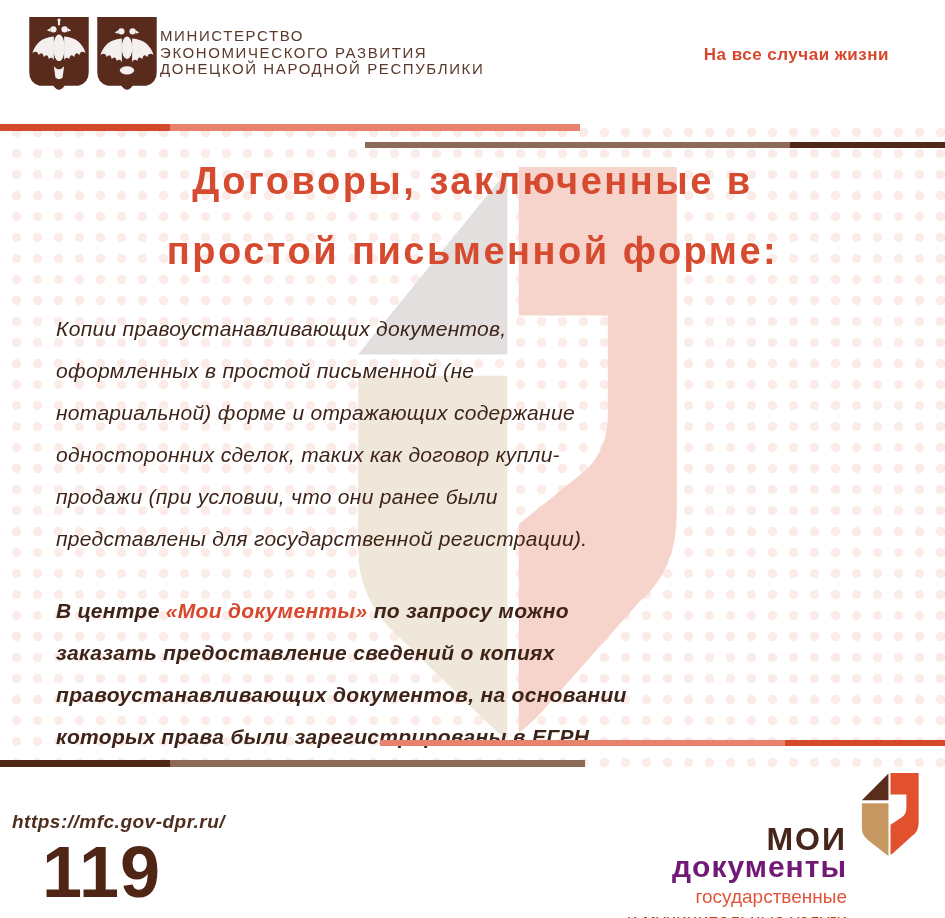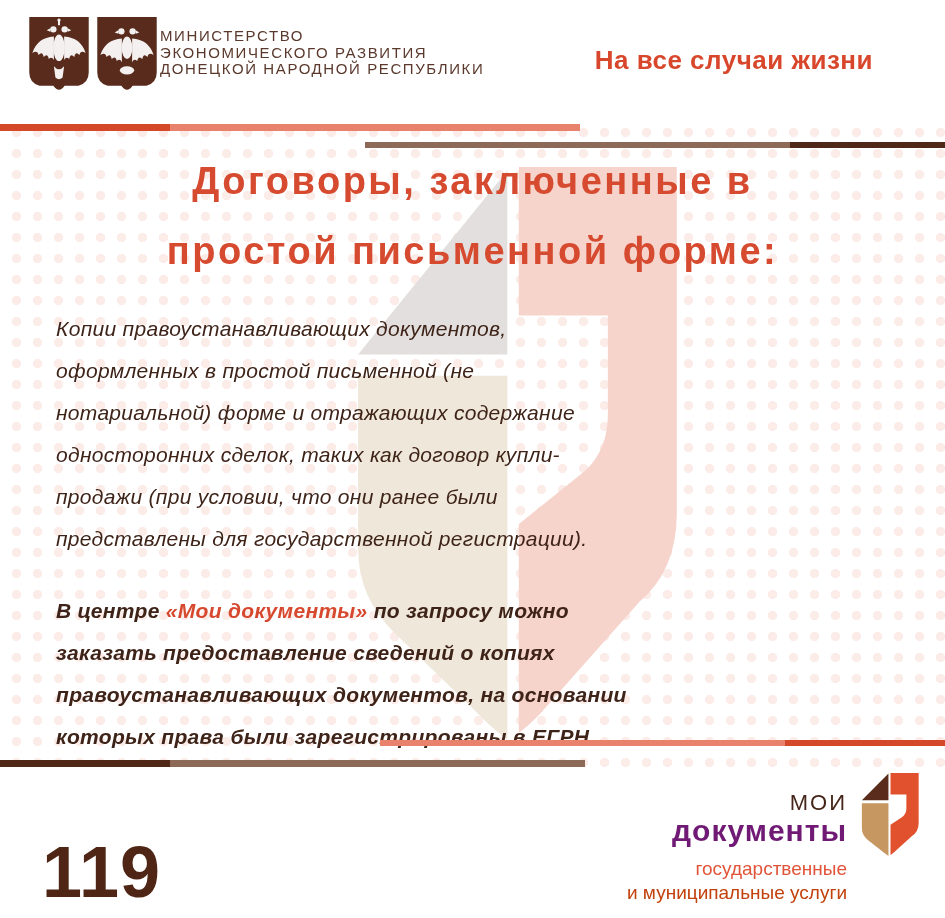--- a/index.html
+++ b/index.html
@@ -18,22 +18,22 @@
   .watermark{position:absolute;left:338px;top:160px;width:356px;height:608px;}
   
   .emblem{position:absolute;top:16px;width:64px;height:82px;}
   .emblem1{left:27px;} .emblem2{left:95px;}
   .ministry{
     position:absolute;left:160px;top:28px;
     font-size:15px;line-height:16.5px;letter-spacing:1.6px;
     color:#5a392c;font-weight:400;white-space:pre-line;
   }
   .slogan{
-    position:absolute;right:72px;top:45px;
-    font-size:26px;font-weight:bold;color:#d8472b;letter-spacing:0.5px;
+    position:absolute;right:56px;top:45px;
+    font-size:17px;font-weight:bold;color:#d8472b;letter-spacing:0.5px;
   }
   
   .line{position:absolute;}
   .line-red-top{left:0;top:124px;width:580px;height:7px;
     background:linear-gradient(to right,#d5492b 0 170px,#e8826c 170px 100%);}
   .line-brown-top{left:365px;top:142px;width:580px;height:6px;
     background:linear-gradient(to right,#8c6a57 0 425px,#4f2817 425px 100%);}
   .line-red-bottom{left:380px;top:740px;width:565px;height:6px;
     background:linear-gradient(to right,#e8826c 0 405px,#d5492b 405px 100%);}
   .line-brown-bottom{left:0;top:760px;width:585px;height:7px;
@@ -56,23 +56,23 @@
   
   .url{
     position:absolute;left:12px;top:811px;
     font-style:italic;font-weight:bold;font-size:19px;color:#4f2e1e;letter-spacing:0.5px;
   }
   .pagenum{
     position:absolute;left:42px;top:831px;
     font-size:72px;font-weight:bold;color:#4f2615;letter-spacing:1px;
   }
   .logo-text{position:absolute;right:98px;top:791px;text-align:right;}
-  .lt1{font-size:22px;font-weight:normal;color:#46261a;letter-spacing:2px;line-height:24px;}
+  .lt1{font-size:32px;font-weight:bold;color:#46261a;letter-spacing:2px;line-height:24px;margin-top:36px;}
   .lt2{font-size:30px;font-weight:bold;color:#701a75;letter-spacing:1px;line-height:31px;}
-  .lt3{font-size:19px;color:#e1543a;line-height:24px;margin-top:11px;}
+  .lt3{font-size:19px;color:#e1543a;line-height:24px;margin-top:3px;}
   .lt4{font-size:19px;color:#c2410c;line-height:23px;}
   .logo-mark{position:absolute;right:23px;top:772px;width:64px;height:88px;}
 </style>
 </head>
 <body>
 
 <div class="page">
 
   <div class="dots"></div>
 
@@ -135,20 +135,21 @@
 представлены для государственной регистрации).</p>
 
   <p class="para para2"><span>В центре </span><span class="hl">«Мои документы»</span><span> по запросу можно
 заказать предоставление сведений о копиях
 правоустанавливающих документов, на основании
 которых права были зарегистрированы в ЕГРН.</span></p>
 
   <div class="line line-red-bottom"></div>
   <div class="line line-brown-bottom"></div>
 
+  <div class="url">https://mfc.gov-dpr.ru/</div>
   <div class="pagenum">119</div>
 
   <div class="logo-text">
     <div class="lt1">МОИ</div>
     <div class="lt2">документы</div>
     <div class="lt3">государственные</div>
     <div class="lt4">и муниципальные услуги</div>
   </div>
 
   <svg class="logo-mark" viewBox="0 0 62 86" aria-hidden="true">

